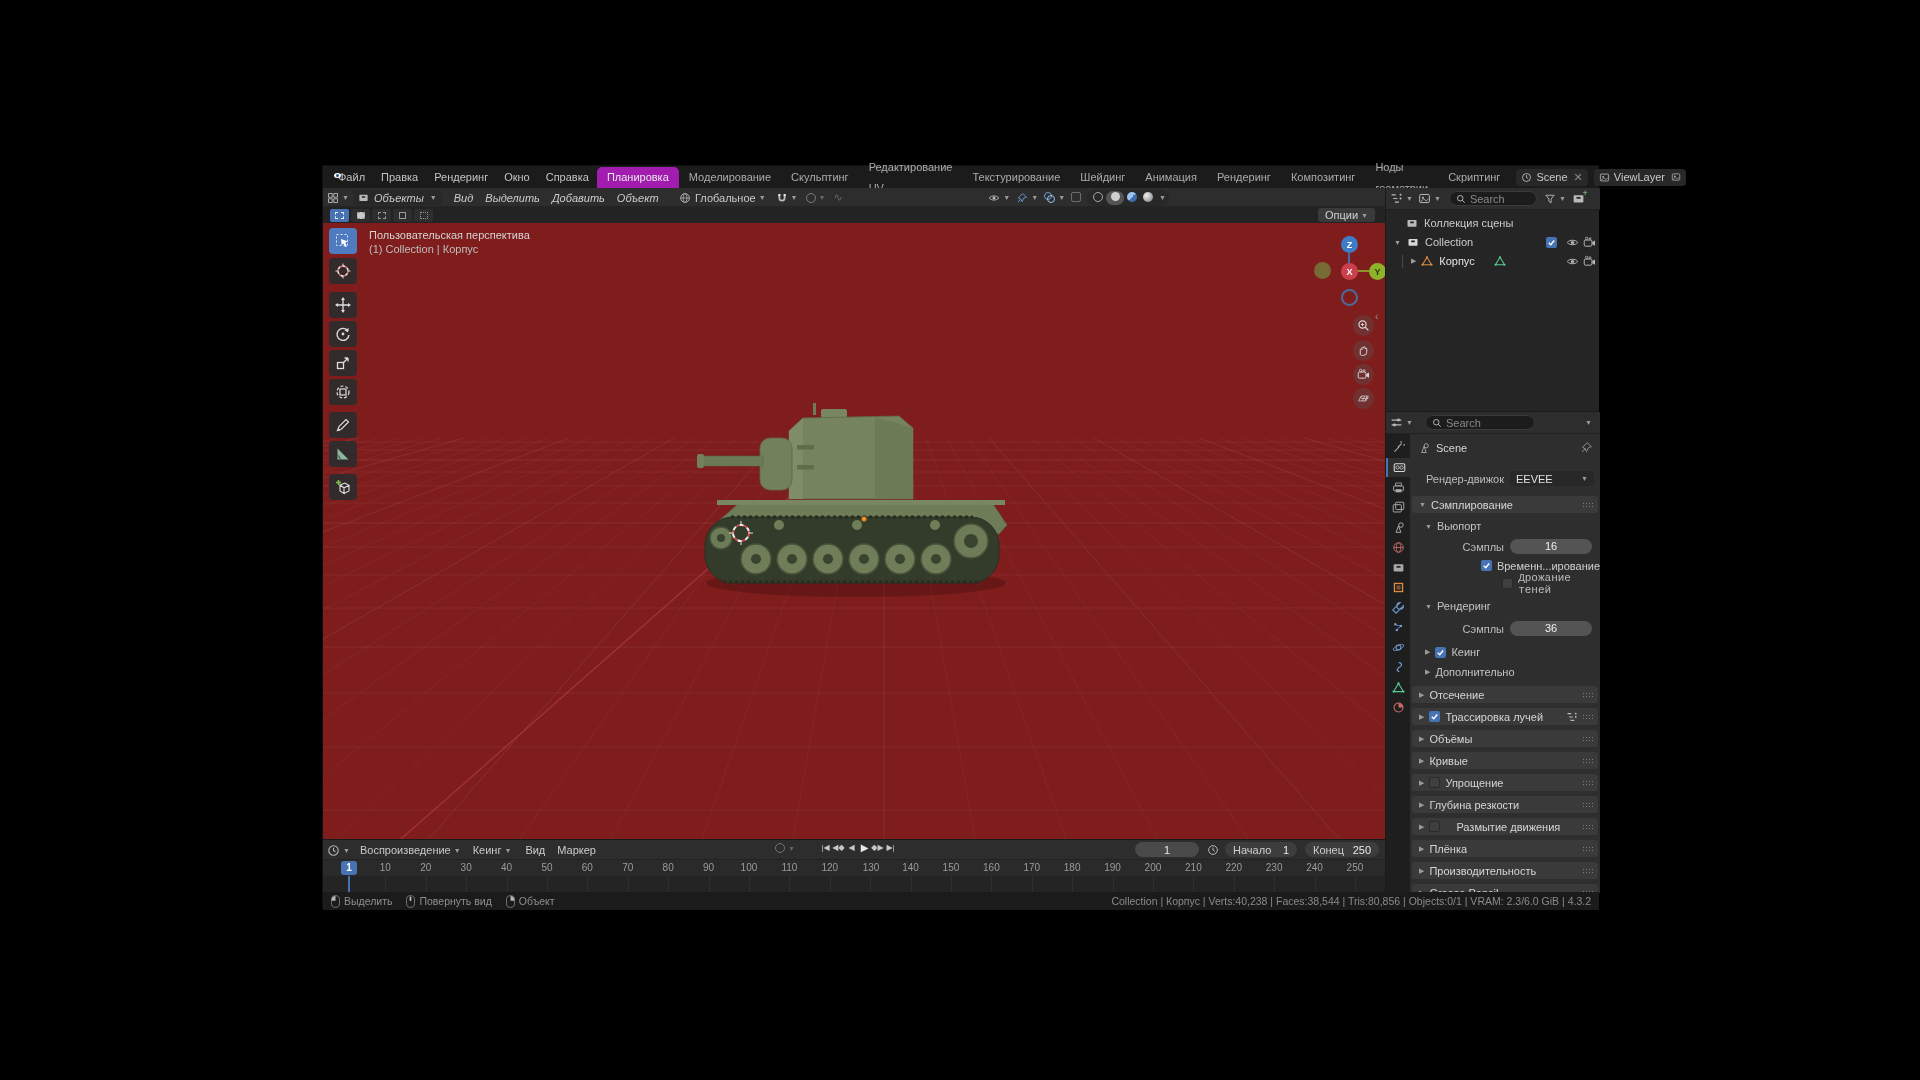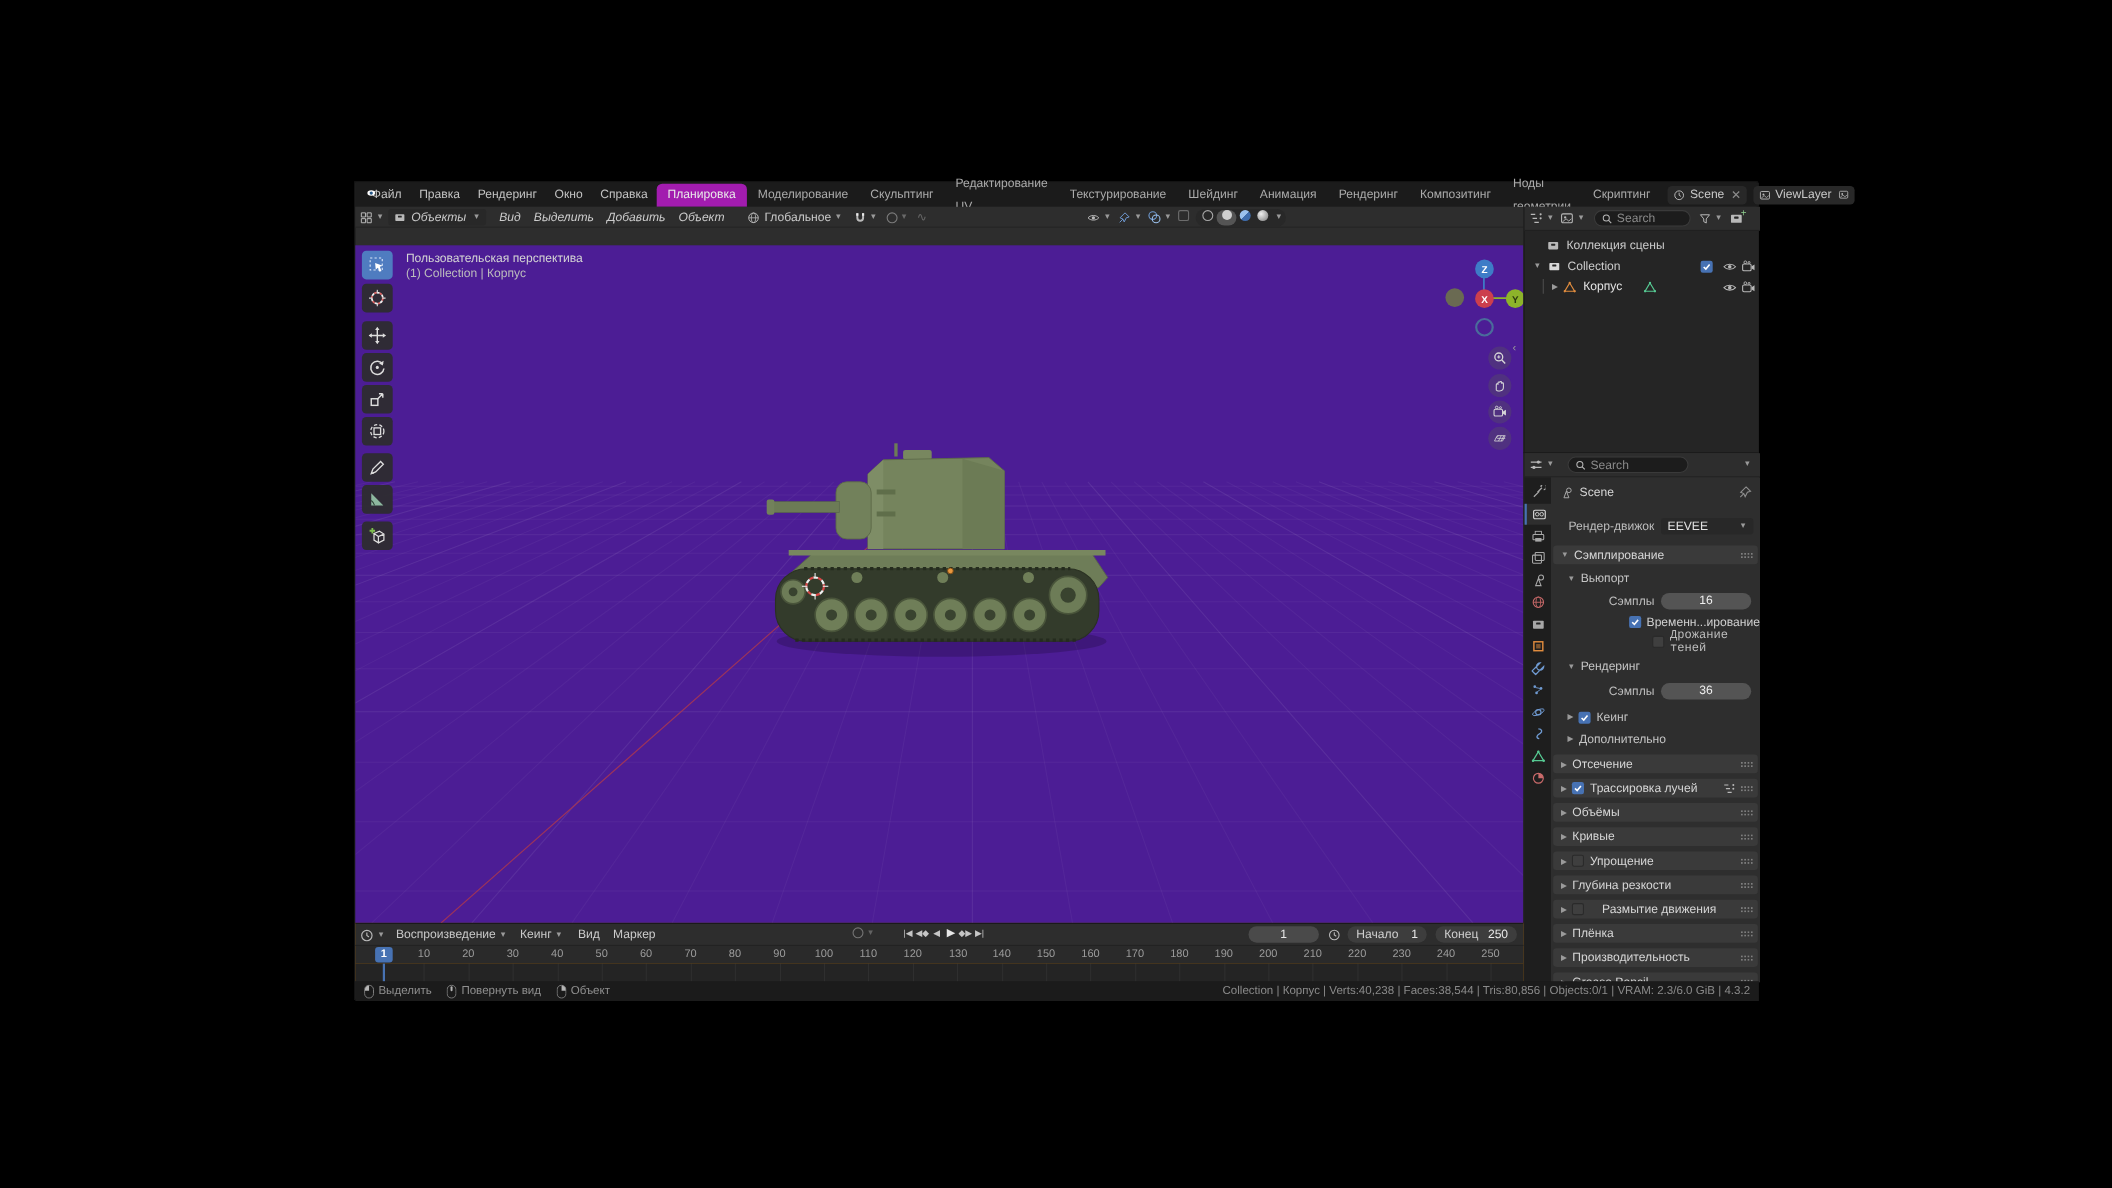--- a/index.html
+++ b/index.html
@@ -18,21 +18,21 @@
   .ws-tab.active{background:#a21caf;color:#e9e9e9;border-radius:5px 5px 0 0;}
   .tb-group{display:flex;align-items:center;background:#282828;border-radius:4px;height:17px;padding:0 5px;margin-left:6px;color:#c9c9c9;}
   
   #vp-header{position:absolute;left:0;top:22px;width:1062px;height:19px;background:#2d2d2d;border-bottom:1px solid #242424;}
   .hdr-btn{display:flex;align-items:center;height:15px;padding:0 5px;border-radius:3px;background:#282828;margin-left:4px;}
   .hdr-menu{padding:0 6px;color:#cccccc;}
   .tool-strip{position:absolute;left:0;top:41px;width:1062px;height:16px;background:#232323;}
   .selmode{width:19px;height:13px;border-radius:2px;background:#2e2e2e;margin-left:2px;display:flex;align-items:center;justify-content:center;}
   .selmode.active{background:#4772b3;}
   
-  #canvas{position:absolute;left:0;top:57px;width:1062px;height:616px;background:#4c1d95;overflow:hidden;}
+  #canvas{position:absolute;left:0;top:57px;width:1062px;height:616px;background:#7f1d1d;overflow:hidden;}
   .ovl-line1{position:absolute;left:46px;top:6px;color:#d4d4d4;font-size:11px;}
   .ovl-line2{position:absolute;left:46px;top:20px;color:#bdbdbd;font-size:11px;}
   .toolbtn{position:absolute;left:0;width:28px;height:26px;background:rgba(44,44,44,.92);border-radius:4px;
     display:flex;align-items:center;justify-content:center;}
   .toolbtn.active{background:#4f7cc0;}
   .gz-ball{position:absolute;width:17px;height:17px;border-radius:50%;display:flex;align-items:center;justify-content:center;
     font-size:9px;font-weight:bold;color:#fff;}
   .navbtn{position:absolute;left:1030px;width:21px;height:21px;border-radius:50%;background:rgba(90,90,90,.35);
     display:flex;align-items:center;justify-content:center;color:#d6d6d6;}
   
@@ -50,21 +50,21 @@
   .phead{position:absolute;left:2px;width:186px;height:17px;background:#3a3a3a;border-radius:3px;display:flex;align-items:center;padding:0 4px;color:#d6d6d6;}
   .psub{position:absolute;left:12px;width:176px;height:16px;display:flex;align-items:center;color:#c4c4c4;}
   .prow{position:absolute;left:0;width:190px;height:17px;display:flex;align-items:center;}
   .plabel{width:100px;text-align:right;padding-right:6px;color:#bdbdbd;}
   .pfield{width:82px;height:15px;background:#545454;border-radius:8px;text-align:center;color:#f0f0f0;line-height:15px;}
   .chkbox{width:11px;height:11px;border-radius:2px;background:#4772b3;display:inline-flex;align-items:center;justify-content:center;
     color:#fff;font-size:9px;flex:none;}
   .chkbox.off{background:#3f3f3f;border:1px solid #2a2a2a;color:transparent;}
   .grip{width:12px;height:6px;background-image:radial-gradient(#7e7e7e 0.8px, transparent 0.9px);background-size:3px 3px;margin-left:auto;}
   
-  #timeline{position:absolute;left:0;top:673px;width:1062px;height:53px;background:#a16207;border-top:1px solid #1a1a1a;}
+  #timeline{position:absolute;left:0;top:673px;width:1062px;height:53px;background:#1d4ed8;border-top:1px solid #1a1a1a;}
   #tl-hdr{position:absolute;left:0;top:0;width:1062px;height:20px;background:#2d2d2d;border-bottom:1px solid #222;}
   #ruler{position:absolute;left:0;top:20px;width:1062px;height:16px;background:#2a2a2a;}
   .tick{position:absolute;top:2px;width:24px;text-align:center;font-size:10px;color:#9b9b9b;}
   #track{position:absolute;left:0;top:36px;width:1062px;height:17px;background:#242424;}
   .tline{position:absolute;top:0;width:1px;height:17px;background:rgba(255,255,255,.05);}
   .playbtn{width:13px;text-align:center;color:#c6c6c6;font-size:8px;}
   .tfield{height:15px;background:#4a4a4a;border-radius:8px;color:#e8e8e8;display:flex;align-items:center;justify-content:center;}
   .tfield2{height:15px;background:#3d3d3d;border-radius:8px;color:#cfcfcf;display:flex;align-items:center;padding:0 8px;justify-content:space-between;}
   
   #status{position:absolute;left:0;top:726px;width:1276px;height:18px;background:#1b1b1b;display:flex;align-items:center;color:#8f8f8f;font-size:10.5px;}
@@ -256,20 +256,43 @@
       <span class="row" style="background:#282828;border-radius:8px;height:16px;padding:0 3px;">
         <span style="width:16px;text-align:center;"><span style="width:10px;height:10px;border:1.1px solid #a8a8a8;border-radius:50%;display:inline-block;"></span></span>
         <span style="width:18px;height:14px;background:#545454;border-radius:7px;text-align:center;line-height:13px;"><span style="width:9px;height:9px;background:#cfcfcf;border-radius:50%;display:inline-block;"></span></span>
         <span style="width:16px;text-align:center;"><span style="width:10px;height:10px;border-radius:50%;display:inline-block;background:linear-gradient(135deg,#9cc2ee 50%,#3f6dad 50%);"></span></span>
         <span style="width:16px;text-align:center;"><span style="width:10px;height:10px;border-radius:50%;display:inline-block;background:radial-gradient(circle at 35% 35%,#eee,#777);"></span></span>
         <span class="chev">▼</span>
       </span>
     </div>
   </div>
 
+  <div class="tool-strip">
+    <div class="row" style="height:16px;padding-left:5px;">
+      <span class="selmode active">
+          <span style="width:9px;height:7px;border:1px dashed #e8f0fa;display:inline-block;"></span>
+        </span>
+      <span class="selmode">
+          <span style="width:8px;height:7px;border:1px dashed #9a9a9a;background:#c9c9c9;display:inline-block;"></span>
+        </span>
+      <span class="selmode">
+          <span style="width:8px;height:7px;border:1px dashed #9a9a9a;display:inline-block;"></span>
+        </span>
+      <span class="selmode">
+          <span style="width:7px;height:7px;border:1px solid #9a9a9a;display:inline-block;"></span>
+        </span>
+      <span class="selmode">
+          <span style="width:8px;height:7px;border:1px dotted #9a9a9a;display:inline-block;"></span>
+        </span>
+    </div>
+    <span class="row abs" style="right:10px;top:1px;height:14px;background:#3a3a3a;border-radius:3px;padding:0 7px;color:#d0d0d0;">
+      <span>Опции</span>
+        <span class="chev">▼</span>
+    </span>
+  </div>
 
   <div id="canvas">
     <svg id="gridsvg" width="1062" height="616" style="position:absolute;left:0;top:0;">
       <g id="grid-g">
           <line x1="0" y1="219" x2="1062" y2="219" stroke="rgba(255,255,255,0.05)"></line>
           <line x1="0" y1="227" x2="1062" y2="227" stroke="rgba(255,255,255,0.05)"></line>
           <line x1="0" y1="237" x2="1062" y2="237" stroke="rgba(255,255,255,0.08)"></line>
           <line x1="0" y1="249" x2="1062" y2="249" stroke="rgba(255,255,255,0.05)"></line>
           <line x1="0" y1="263" x2="1062" y2="263" stroke="rgba(255,255,255,0.05)"></line>
           <line x1="0" y1="280" x2="1062" y2="280" stroke="rgba(255,255,255,0.05)"></line>

